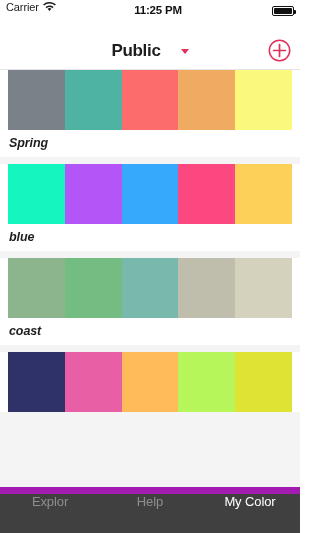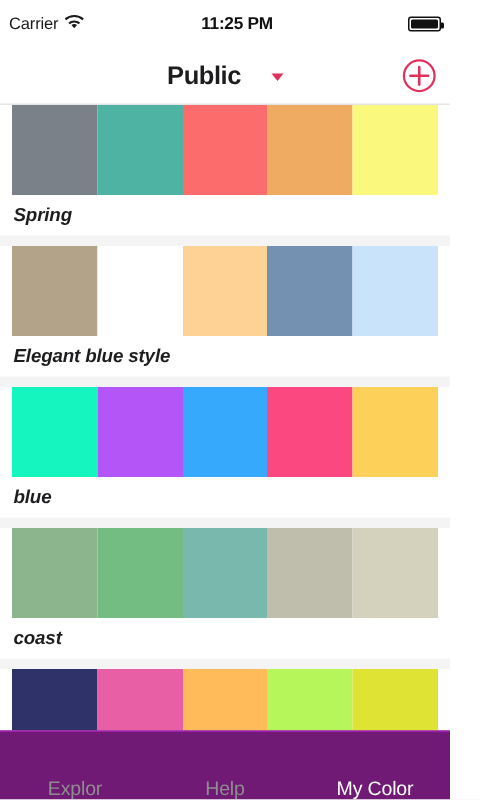--- a/index.html
+++ b/index.html
@@ -7,21 +7,21 @@
     width:300px; height:533px;
     font-family:"Liberation Sans", sans-serif;
     background:#ffffff;
     overflow:hidden;
   }
   .phone { width:300px; height:533px; position:relative; display:flex; flex-direction:column; background:#f5f5f5; }
 
   
   .statusbar {
     height:22px; background:#ffffff; flex:0 0 22px;
-    display:flex; align-items:center; padding:16px 6px;
+    display:flex; align-items:flex-end; padding:16px 6px;
     position:relative;
   }
   .sb-left { display:flex; align-items:center; gap:4px; }
   .sb-carrier { font-size:11px; color:#1a1a1a; letter-spacing:-0.1px; }
   .wifi-icon { display:block; }
   .sb-time {
     position:absolute; left:16px; right:0; text-align:center;
     font-size:11.5px; font-weight:bold; color:#111; letter-spacing:-0.2px;
     pointer-events:none;
   }
@@ -59,22 +59,22 @@
   .palette-card { background:#ffffff; margin-bottom:7px; }
   .swatch-row { display:flex; height:60px; padding:0 8px; background:#ffffff; }
   .swatch { flex:1 1 0; height:100%; }
   .palette-name {
     font-size:12.5px; font-weight:bold; color:#1d1d1f;
     padding:6px 9px 7px 9px; letter-spacing:-0.1px;font-style:italic;
   }
 
   
   .tabbar {
-    flex:0 0 46px; height:46px; background:#701a75;
-    display:flex; align-items:flex-end; border-top:1px solid #a21caf;
+    flex:0 0 46px; height:46px; background:#404040;
+    display:flex; align-items:flex-start; border-top:7px solid #a21caf;
   }
   .tab { flex:1 1 0; text-align:center; font-size:13px; color:#8e8e8e; letter-spacing:-0.1px; }
   .tab.active { color:#ffffff; }
 </style>
 </head>
 <body>
 
 <div class="phone">
 
   <div class="statusbar">
@@ -116,30 +116,20 @@
           <div class="swatch" style="background: rgb(123, 129, 137);"></div>
           <div class="swatch" style="background: rgb(78, 179, 162);"></div>
           <div class="swatch" style="background: rgb(252, 108, 108);"></div>
           <div class="swatch" style="background: rgb(240, 171, 98);"></div>
           <div class="swatch" style="background: rgb(251, 248, 126);"></div>
         </div>
         <div class="palette-name">Spring</div>
       </div>
       <div class="palette-card">
         <div class="swatch-row">
-          <div class="swatch" style="background: rgb(179, 164, 137);"></div>
-          <div class="swatch" style="background: rgb(255, 255, 255);"></div>
-          <div class="swatch" style="background: rgb(253, 210, 148);"></div>
-          <div class="swatch" style="background: rgb(117, 145, 178);"></div>
-          <div class="swatch" style="background: rgb(201, 227, 251);"></div>
-        </div>
-        <div class="palette-name">Elegant blue style</div>
-      </div>
-      <div class="palette-card">
-        <div class="swatch-row">
           <div class="swatch" style="background: rgb(20, 245, 192);"></div>
           <div class="swatch" style="background: rgb(180, 86, 247);"></div>
           <div class="swatch" style="background: rgb(55, 169, 252);"></div>
           <div class="swatch" style="background: rgb(252, 72, 128);"></div>
           <div class="swatch" style="background: rgb(252, 208, 89);"></div>
         </div>
         <div class="palette-name">blue</div>
       </div>
       <div class="palette-card">
         <div class="swatch-row">

